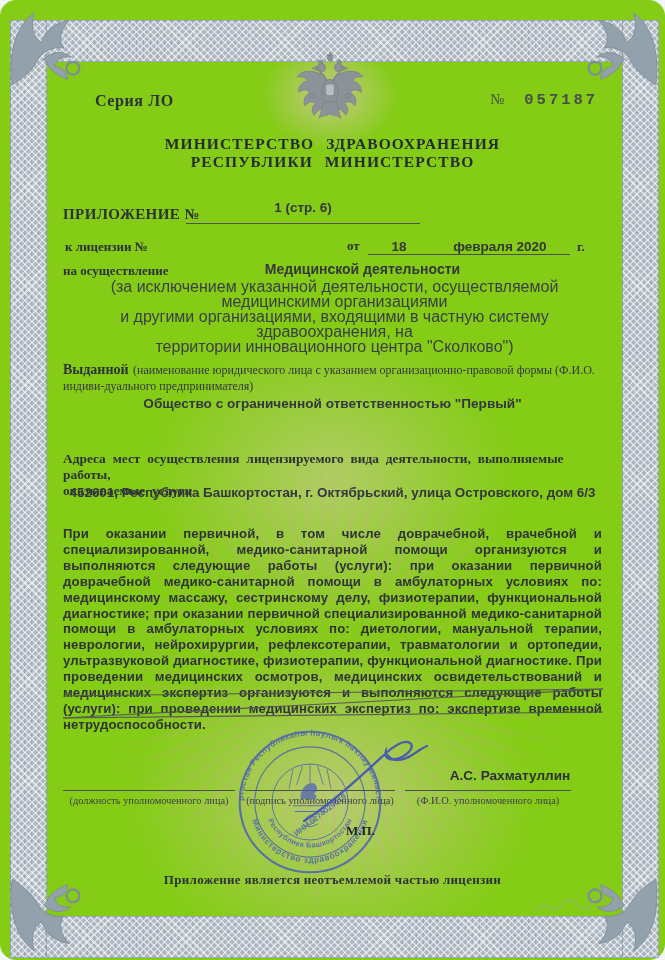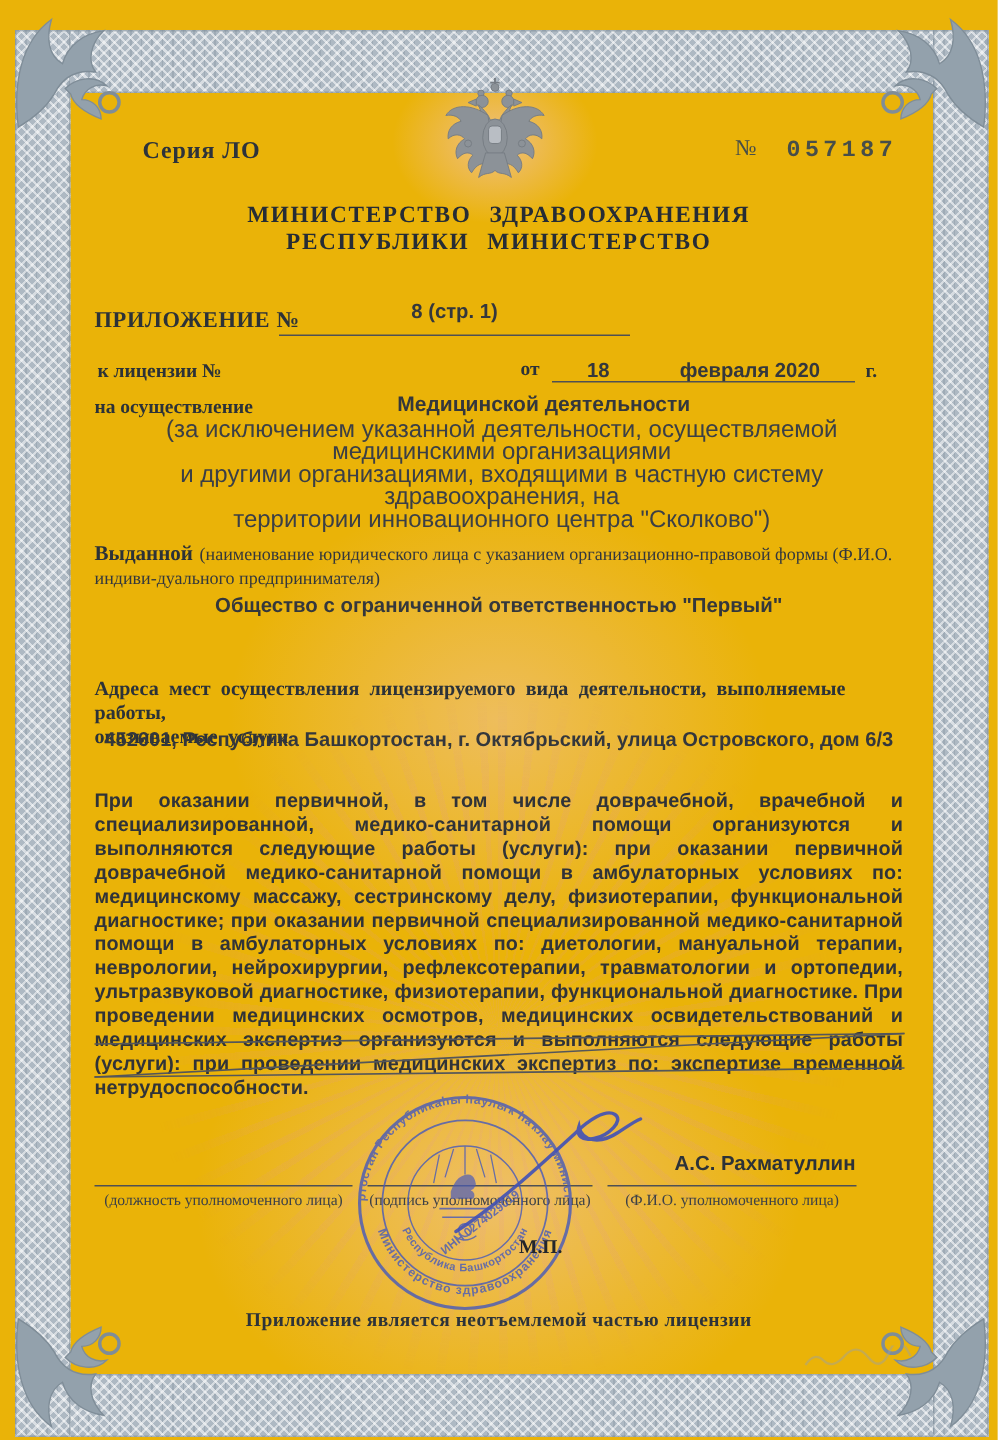--- a/index.html
+++ b/index.html
@@ -1,21 +1,21 @@
 <!DOCTYPE html>
 <html><head>
 <meta charset="utf-8">
 <style>
   html,body{margin:0;padding:0;}
   body{
     width:665px;height:960px;position:relative;overflow:hidden;
     background:#f2f6f9;
     font-family:"Liberation Sans",sans-serif;
   }
-  .page{position:absolute;inset:0;background:#eab308;}
+  .page{position:absolute;inset:0;background:#84cc16;border-radius:16px;}
 
   
   .tint{position:absolute;inset:0;z-index:1;pointer-events:none;
     background:
       radial-gradient(95px 75px at 330px 95px,  rgba(243,200,214,.60), rgba(243,200,214,0) 72%),
       radial-gradient(250px 210px at 332px 480px, rgba(244,205,218,.40), rgba(244,205,218,0) 72%),
       radial-gradient(280px 220px at 332px 800px, rgba(244,205,218,.46), rgba(244,205,218,0) 72%);
   }
   .rays{position:absolute;inset:0;z-index:1;pointer-events:none;
     background:repeating-conic-gradient(from 0deg at 332px 690px, rgba(226,150,172,.12) 0deg 1.6deg, rgba(0,0,0,0) 1.6deg 5.4deg);
@@ -175,21 +175,21 @@
       <span class="serif">№</span>
       <span class="serial-digits">057187</span>
     </div>
 
     <div class="abs title serif b ctr">
       <div>МИНИСТЕРСТВО ЗДРАВООХРАНЕНИЯ</div>
       <div>РЕСПУБЛИКИ МИНИСТЕРСТВО</div>
     </div>
 
     <div class="abs annex-label serif b">ПРИЛОЖЕНИЕ №</div>
-    <div class="abs annex-field uline ctr fill-val">8 (стр. 1)</div>
+    <div class="abs annex-field uline ctr fill-val">1 (стр. 6)</div>
 
     <div class="abs license-label serif b">к лицензии №</div>
     <div class="abs from-label serif b">от</div>
     <div class="abs date-field uline">
       <span class="fill-val">18</span>
       <span class="fill-val">февраля 2020</span>
     </div>
     <div class="abs year-suffix serif b">г.</div>
 
     <div class="abs activity-label serif b">на осуществление</div>

